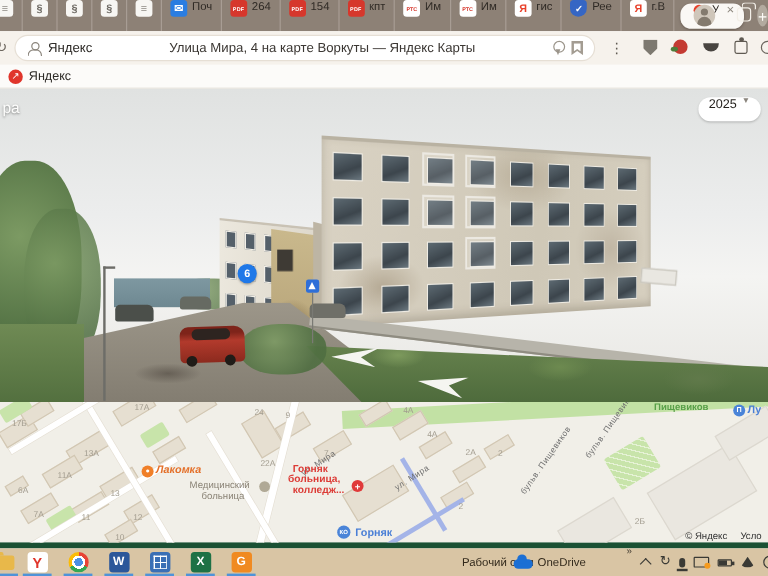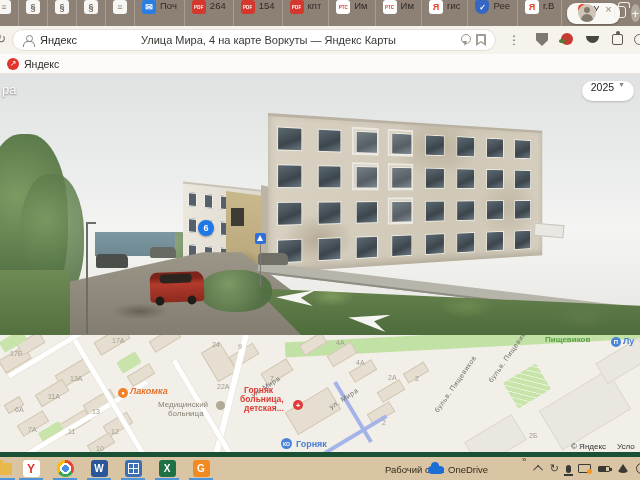--- a/index.html
+++ b/index.html
@@ -448,21 +448,21 @@
         <span class="maplbl hn" style="left: 529px; top: 97px;">2Б</span>
         <span class="maplbl street" style="left: 252px; top: 57px; transform: rotate(-33deg);">ул. Мира</span>
         <span class="maplbl street" style="left: 330px; top: 69px; transform: rotate(-33deg);">ул. Мира</span>
         <span class="maplbl street" style="left: 436px; top: 73px; transform: rotate(-55deg);">бульв. Пищевиков</span>
         <span class="maplbl street" style="left: 490px; top: 43px; transform: rotate(-55deg);">бульв. Пищевиков</span>
         <span class="maplbl poi-orange" style="left: 130px; top: 51px; font-style: italic;">Лакомка</span>
         <span class="maplbl poi-grey" style="left: 158px; top: 65px;">Медицинский</span>
         <span class="maplbl poi-grey" style="left: 168px; top: 74px;">больница</span>
         <span class="maplbl poi-red" style="left: 244px; top: 50px;">Горняк</span>
         <span class="maplbl poi-red" style="left: 240px; top: 59px;">больница,</span>
-        <span class="maplbl poi-red" style="left: 244px; top: 68px;">детская...</span>
+        <span class="maplbl poi-red" style="left: 244px; top: 68px;">колледж...</span>
         <span class="maplbl poi-blue" style="left: 296px; top: 104px;">Горняк</span>
         <span class="maplbl poi-blue" style="left: 623px; top: 1px;">Лу</span>
         <span class="maplbl poi-green" style="left: 545px; top: 0px;">Пищевиков</span>
       </div>
     <div class="mico" style="left:118px;top:53px;width:10px;height:10px;background:#f07f28;font-size:6px">●</div>
     <div class="mico" style="left:293px;top:65px;width:10px;height:10px;background:#e03a3a;font-size:8px">+</div>
     <div class="mico" style="left:216px;top:66px;width:9px;height:9px;background:#b0a996;font-size:6px"></div>
     <div class="mico" style="left:281px;top:103px;width:11px;height:11px;background:#4a84d8;font-size:5px">КО</div>
     <div class="mico" style="left:611px;top:2px;width:10px;height:10px;background:#4a84d8;font-size:6px">П</div>
 

